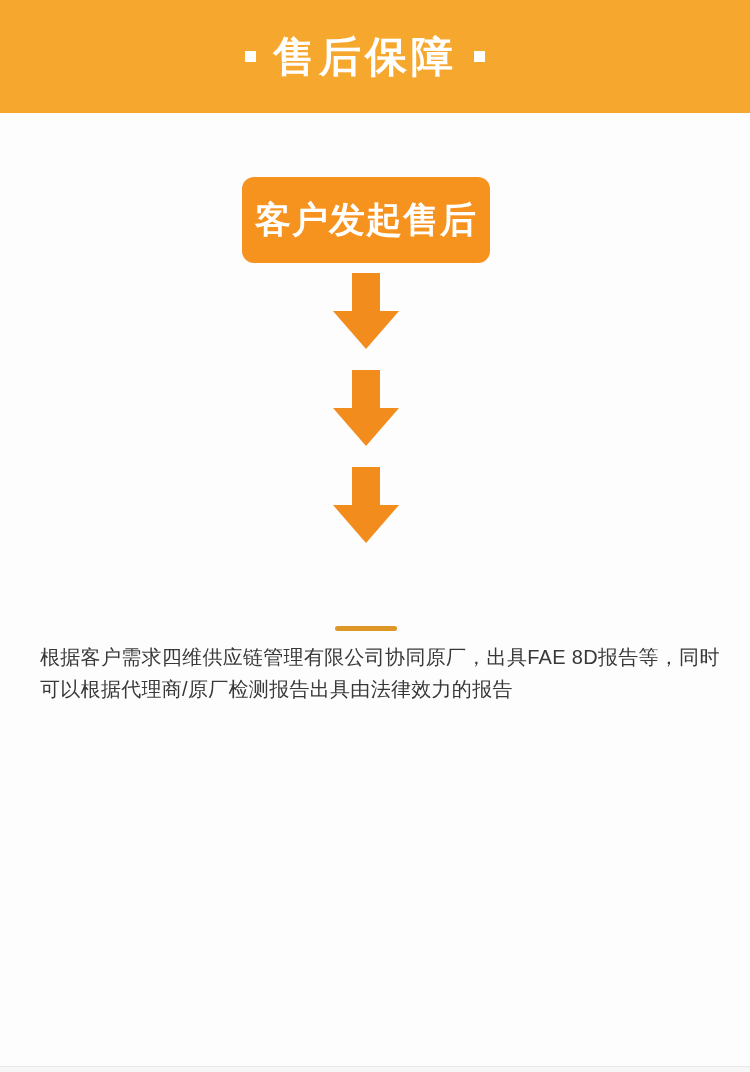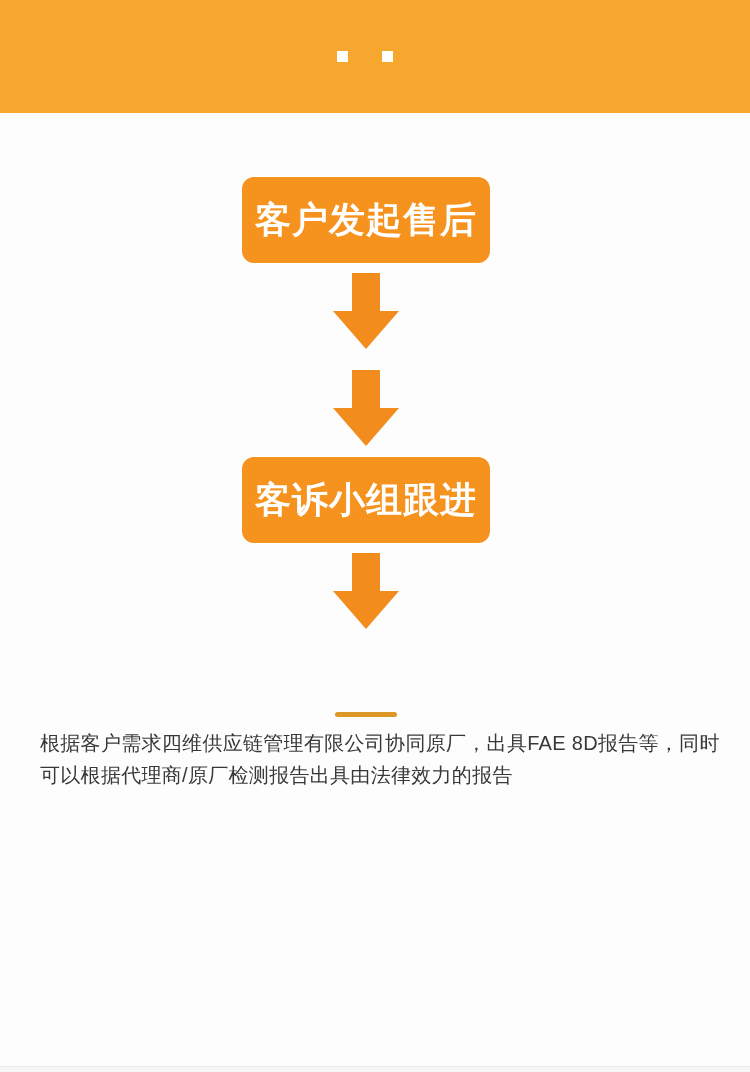--- a/index.html
+++ b/index.html
@@ -120,20 +120,21 @@
   }
 </style>
 </head>
 <body>
 
 <div class="page">
 
   <header class="banner">
     <div class="title-group">
       <span class="sq left"></span>
+      <h1 class="title">售后保障</h1>
       <span class="sq right"></span>
     </div>
   </header>
 
 
   <div class="flow">
 
     <div class="step">
       <span class="step-label">客户发起售后</span>
     </div>
@@ -142,23 +143,20 @@
       <span class="arrow-shaft"></span>
       <span class="arrow-head"></span>
     </div>
 
 
     <div class="arrow">
       <span class="arrow-shaft"></span>
       <span class="arrow-head"></span>
     </div>
 
-    <div class="step">
-      <span class="step-label">客诉小组跟进</span>
-    </div>
 
     <div class="arrow">
       <span class="arrow-shaft"></span>
       <span class="arrow-head"></span>
     </div>
 
 
   </div>
 
   <div class="divider"></div>

